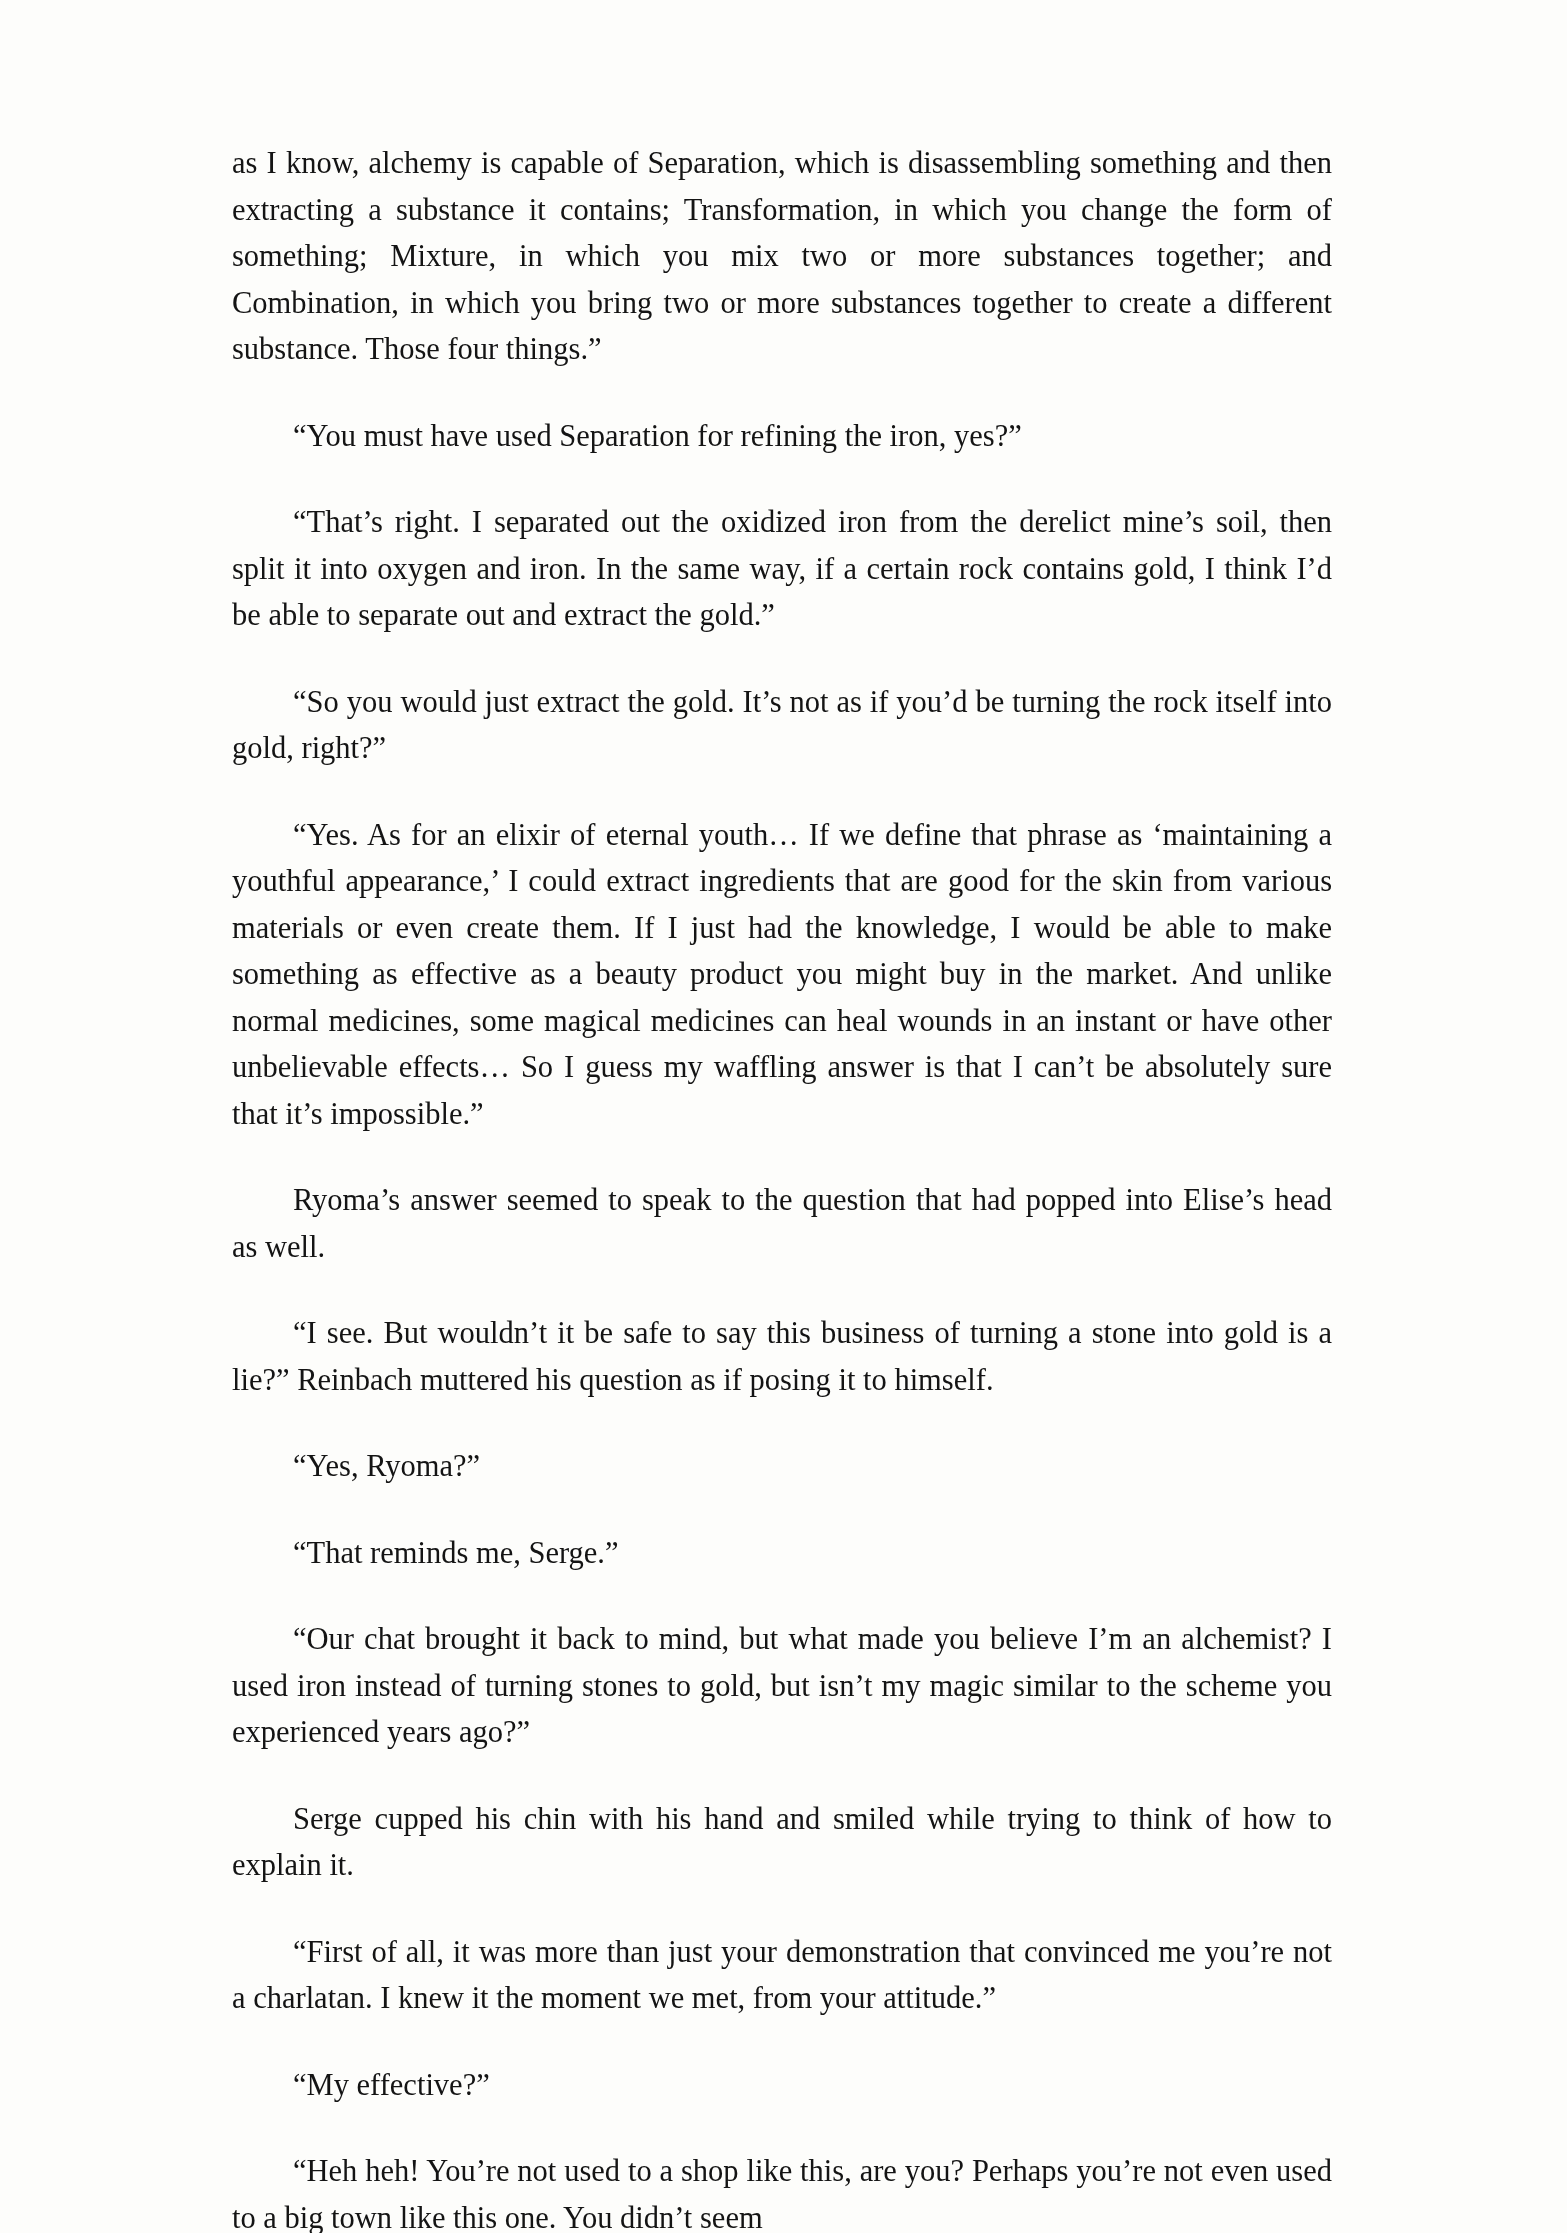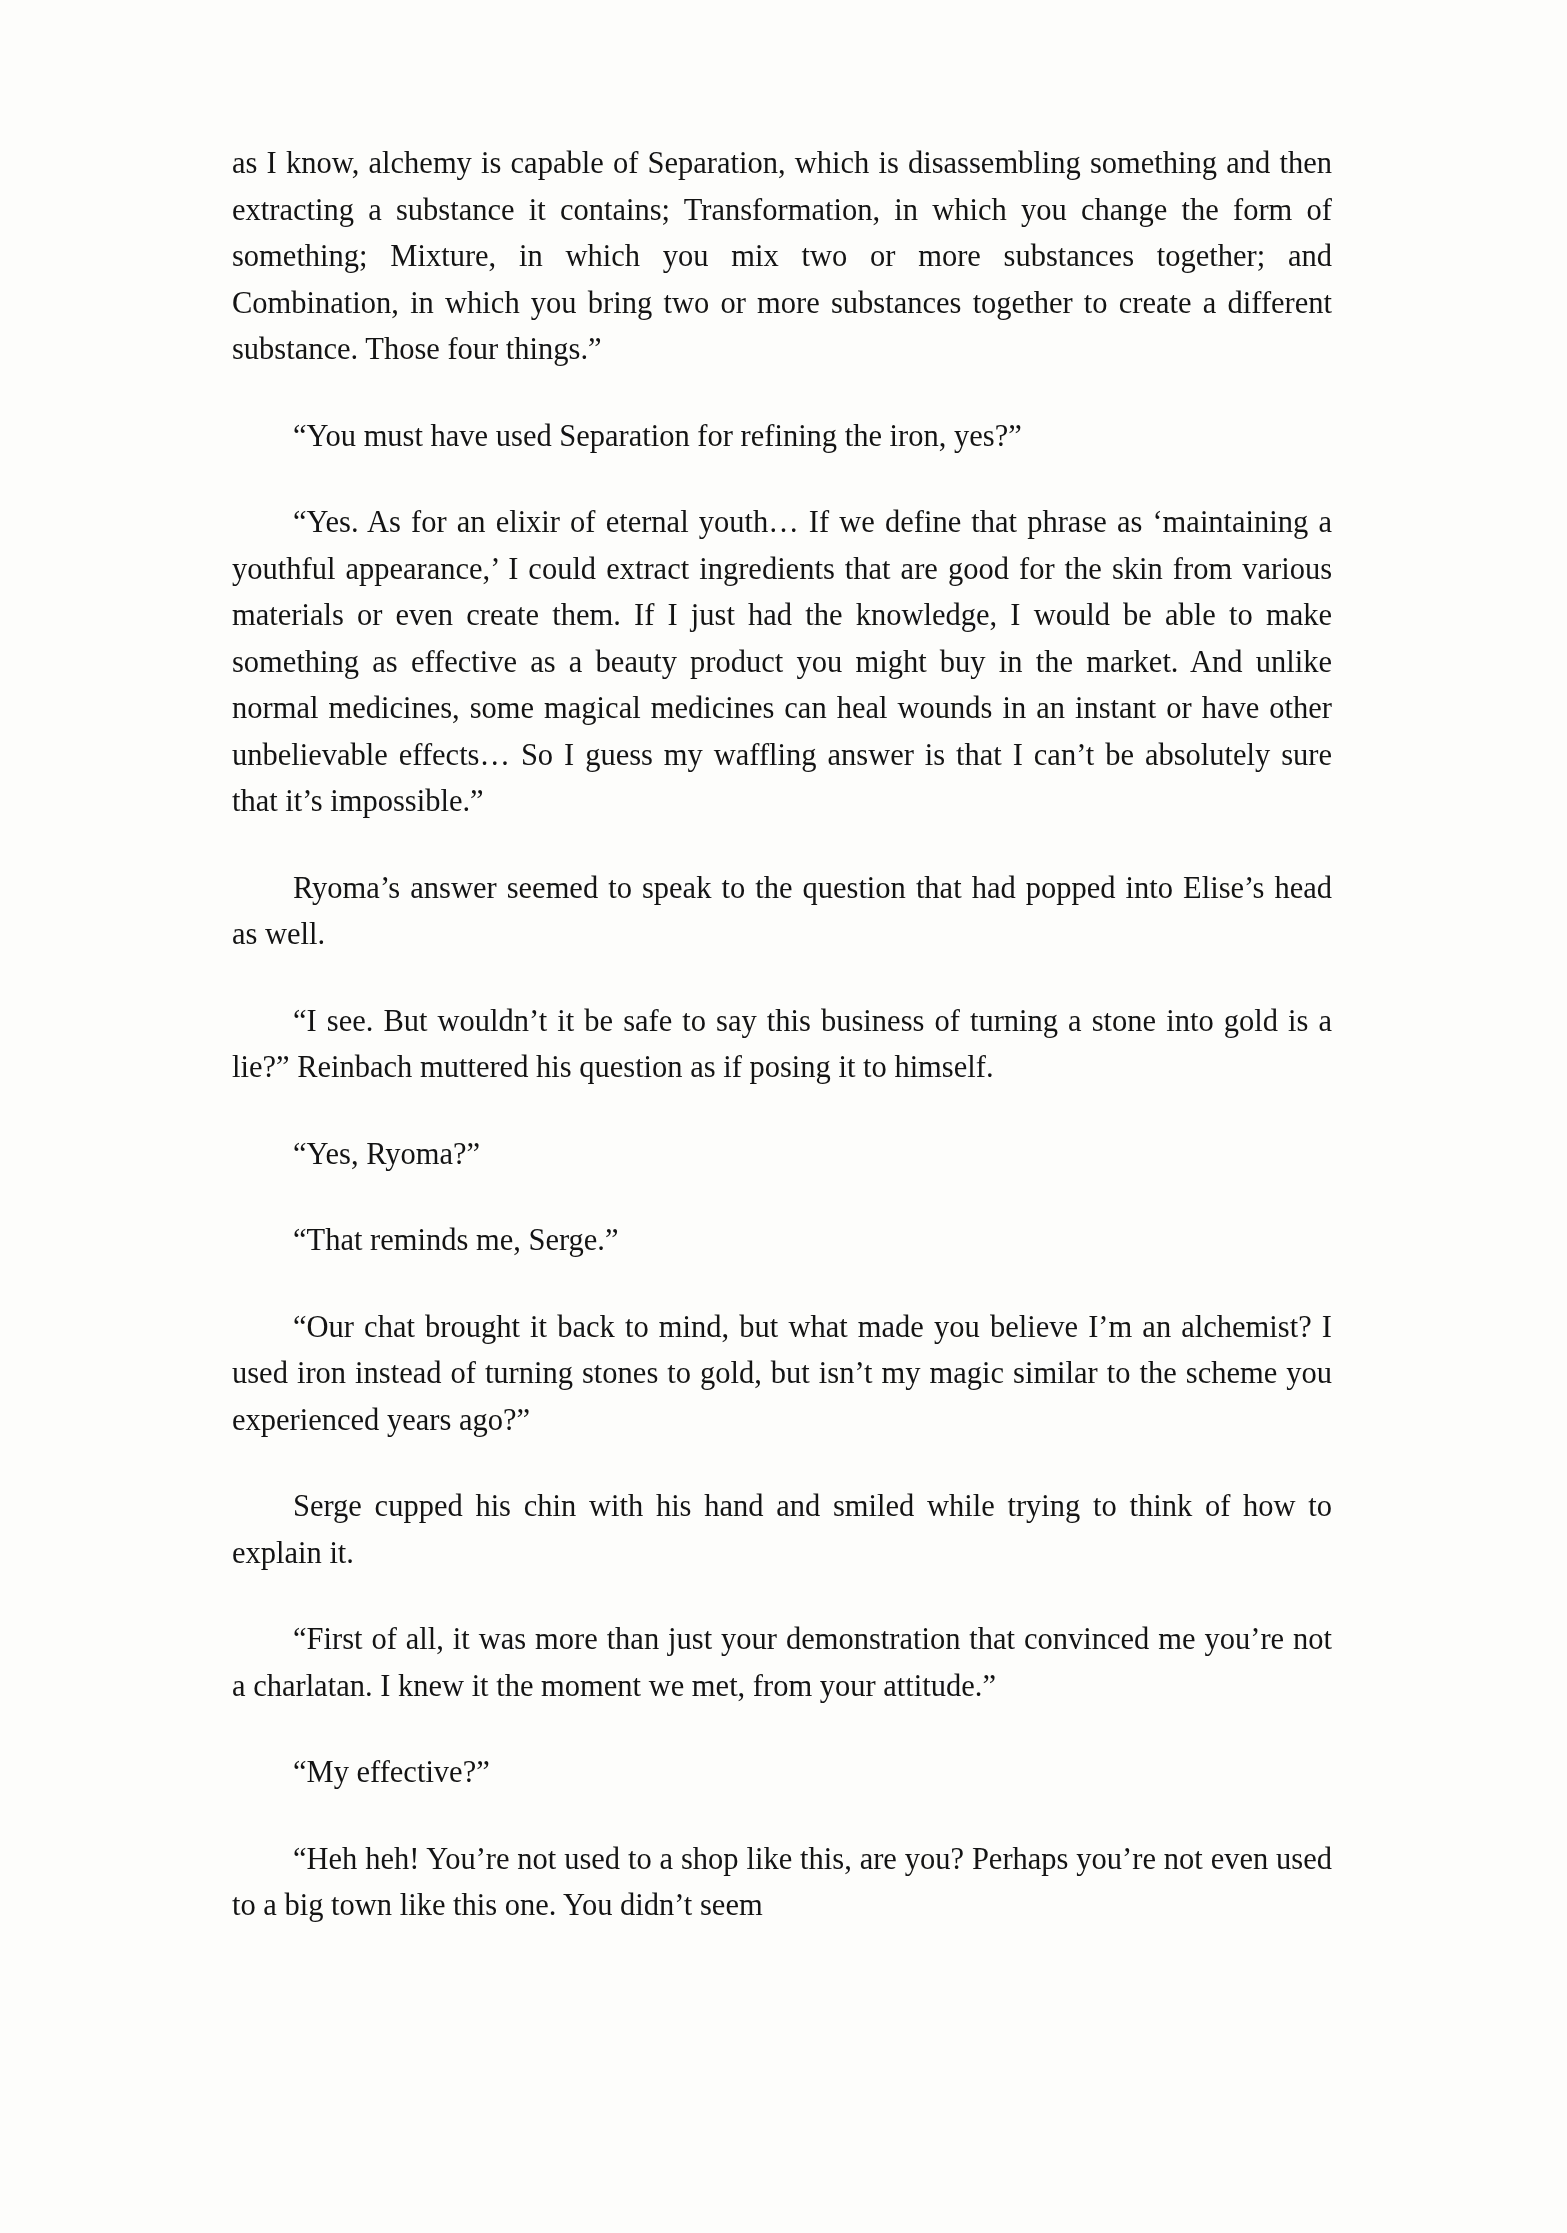--- a/index.html
+++ b/index.html
@@ -42,20 +42,22 @@
     text-indent: 0;
   }
 </style>
 </head>
 <body>
 
 <div class="page">
   <div class="body-text">
     <p class="noindent">as I know, alchemy is capable of Separation, which is disassembling something and then extracting a substance it contains; Transformation, in which you change the form of something; Mixture, in which you mix two or more substances together; and Combination, in which you bring two or more substances together to create a different substance. Those four things.”</p>
     <p class="indent">“You must have used Separation for refining the iron, yes?”</p>
+    <p class="indent">“That’s right. I separated out the oxidized iron from the derelict mine’s soil, then split it into oxygen and iron. In the same way, if a certain rock contains gold, I think I’d be able to separate out and extract the gold.”</p>
+    <p class="indent">“So you would just extract the gold. It’s not as if you’d be turning the rock itself into gold, right?”</p>
     <p class="indent">“Yes. As for an elixir of eternal youth… If we define that phrase as ‘maintaining a youthful appearance,’ I could extract ingredients that are good for the skin from various materials or even create them. If I just had the knowledge, I would be able to make something as effective as a beauty product you might buy in the market. And unlike normal medicines, some magical medicines can heal wounds in an instant or have other unbelievable effects… So I guess my waffling answer is that I can’t be absolutely sure that it’s impossible.”</p>
     <p class="indent">Ryoma’s answer seemed to speak to the question that had popped into Elise’s head as well.</p>
     <p class="indent">“I see. But wouldn’t it be safe to say this business of turning a stone into gold is a lie?” Reinbach muttered his question as if posing it to himself.</p>
     <p class="indent">“Yes, Ryoma?”</p>
     <p class="indent">“That reminds me, Serge.”</p>
     <p class="indent">“Our chat brought it back to mind, but what made you believe I’m an alchemist? I used iron instead of turning stones to gold, but isn’t my magic similar to the scheme you experienced years ago?”</p>
     <p class="indent">Serge cupped his chin with his hand and smiled while trying to think of how to explain it.</p>
     <p class="indent">“First of all, it was more than just your demonstration that convinced me you’re not a charlatan. I knew it the moment we met, from your attitude.”</p>
     <p class="indent">“My effective?”</p>
     <p class="indent">“Heh heh! You’re not used to a shop like this, are you? Perhaps you’re not even used to a big town like this one. You didn’t seem</p>

